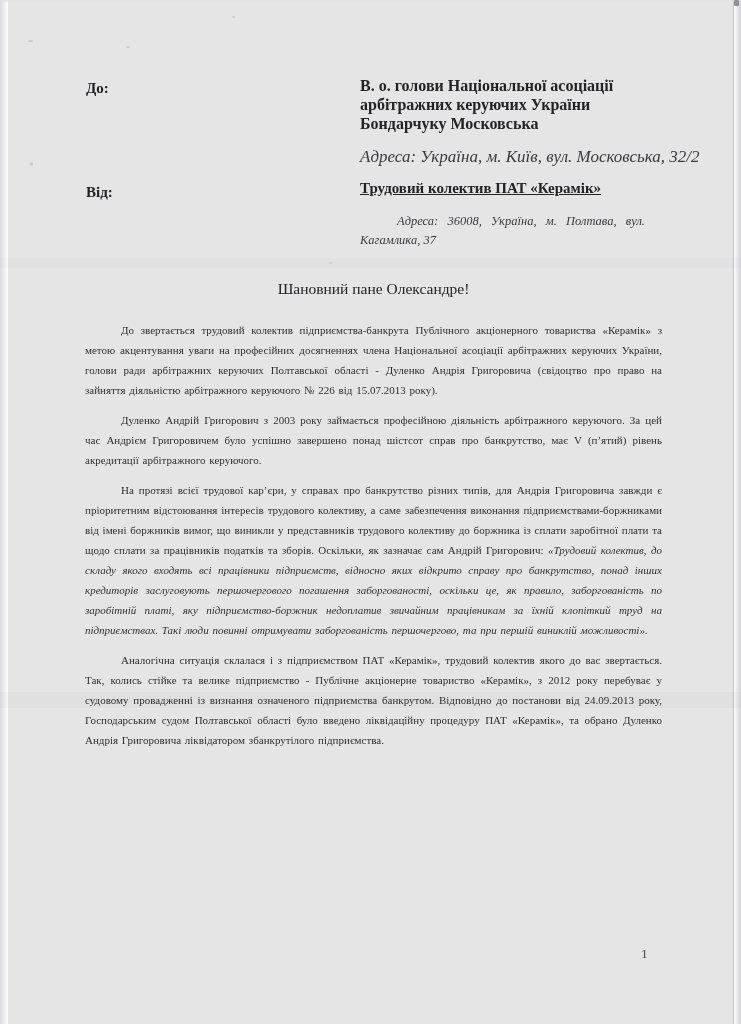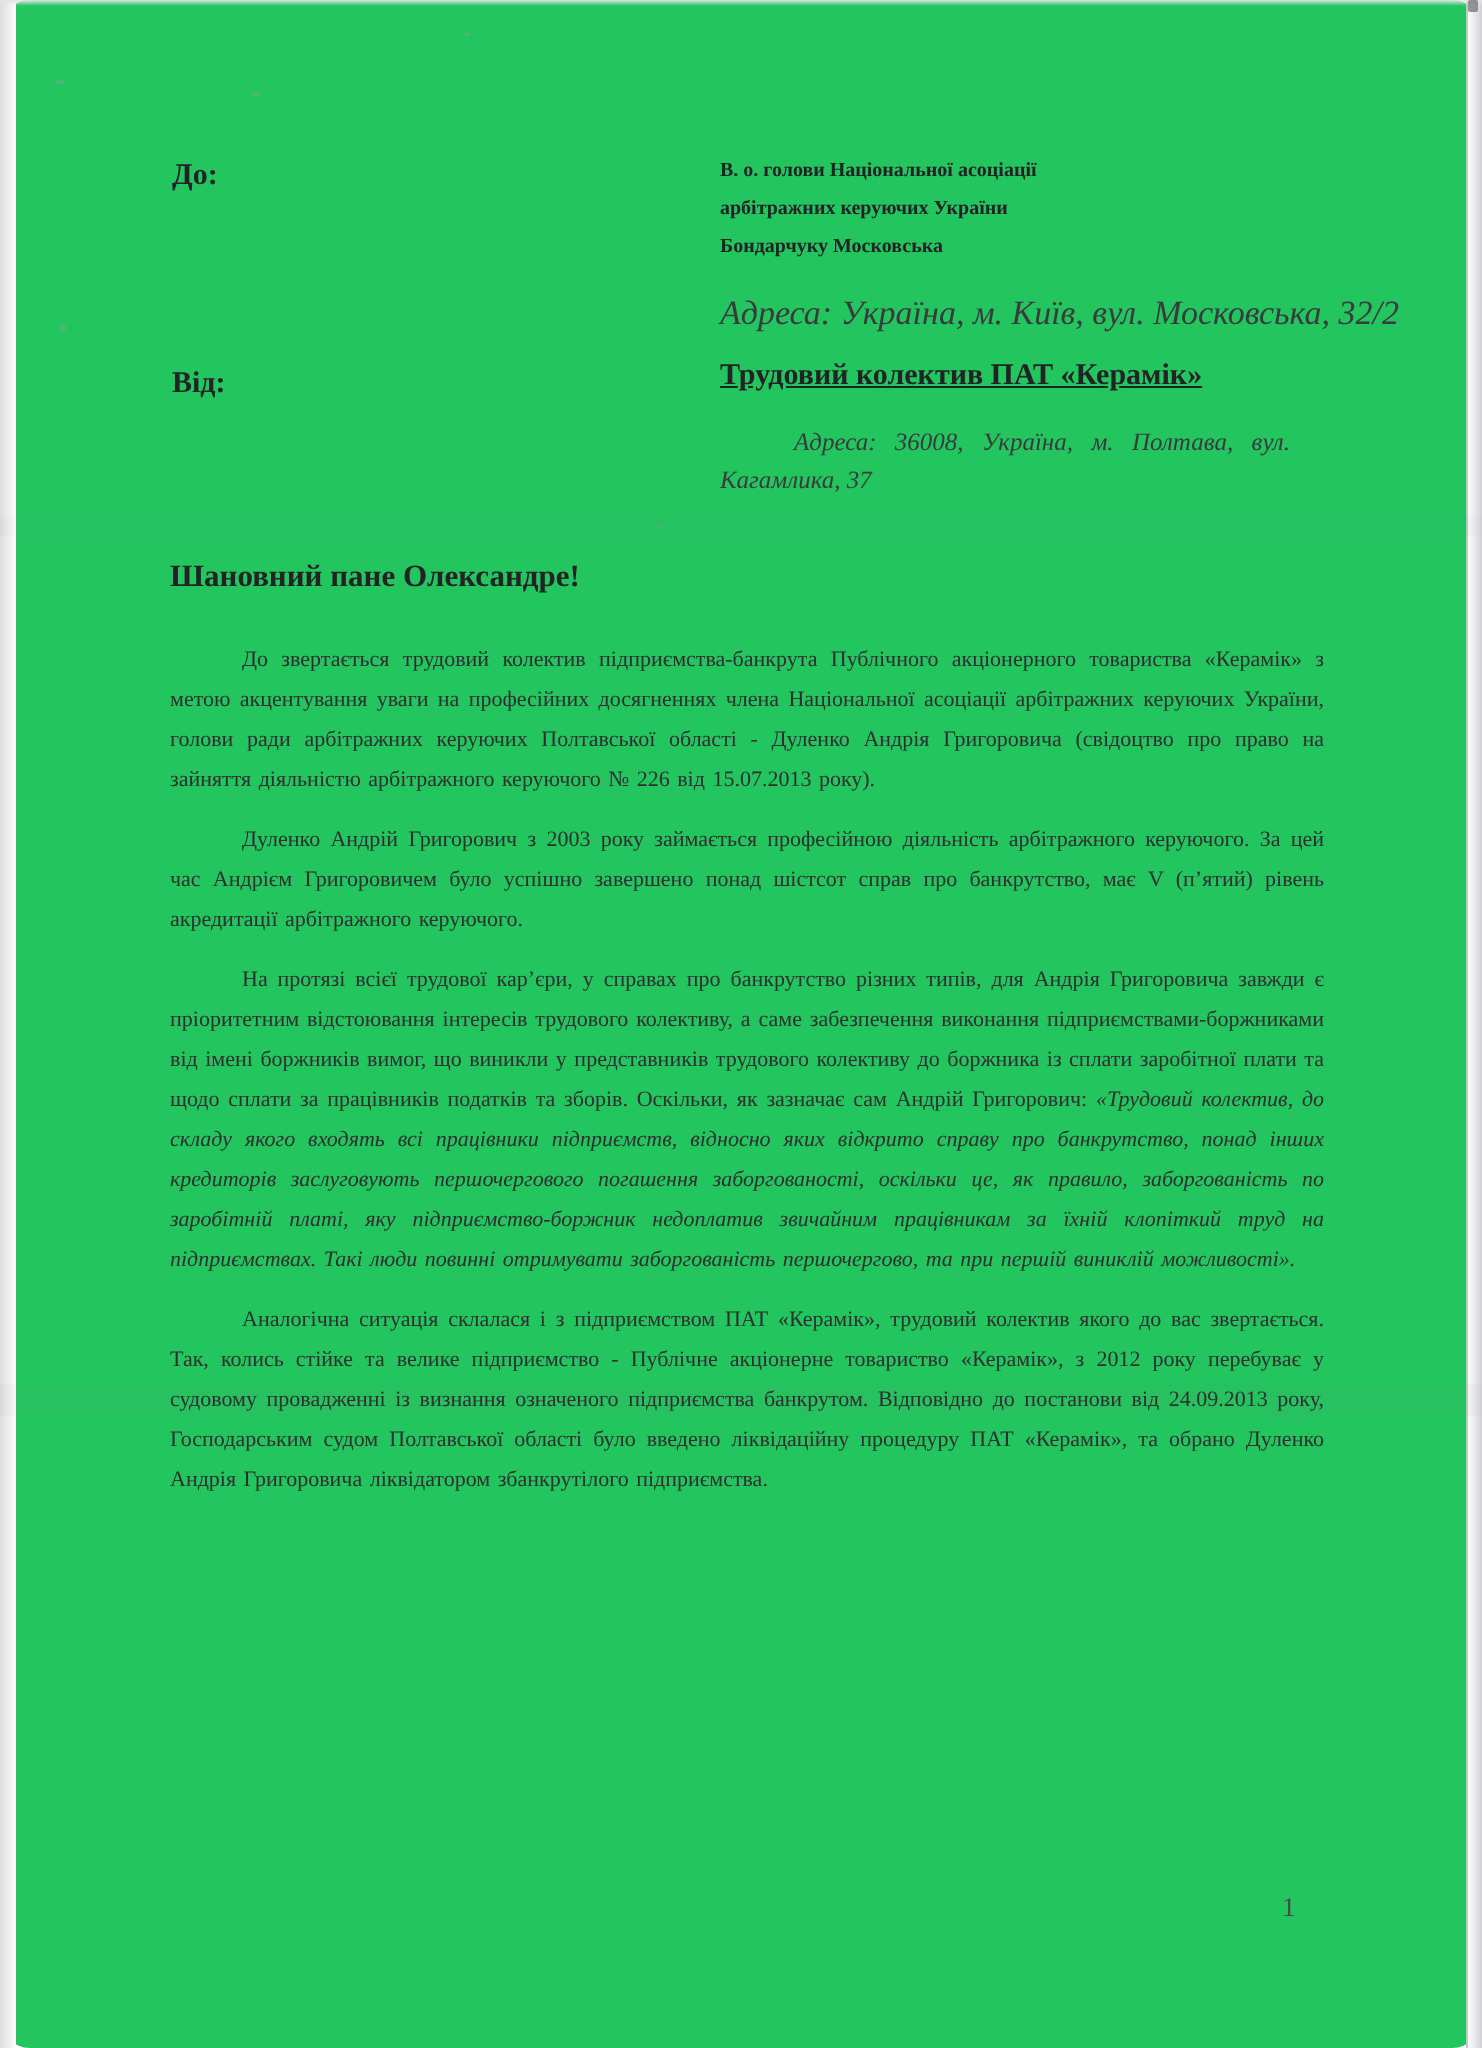--- a/index.html
+++ b/index.html
@@ -8,22 +8,21 @@
     width: 741px;
     height: 1024px;
     background: #ffffff;
     overflow: hidden;
     font-family: "Liberation Serif", serif;
   }
   .scan-root {
     position: relative;
     width: 741px;
     height: 1024px;
-    background: #22c55e;
-    border-radius: 15px;
+    background: #e5e5e5;
   }
   
   .edge-left {
     position: absolute; left: 0; top: 0; bottom: 0; width: 8px;
     background: linear-gradient(to right, #dcdcdf, #f4f4f5 70%, #fdfdfc);
   }
   .edge-right {
     position: absolute; right: 0; top: 0; bottom: 0; width: 7px;
     background: linear-gradient(to left, #d2d2d6, #ececee 60%, #fdfdfc);
     border-left: 1px solid #c4c4c9;
@@ -52,41 +51,41 @@
   .doc { color: #2f2f31; }
   .label {
     position: absolute; left: 86px;
     font-weight: bold; font-size: 15px; color: #232326;
   }
   .to-label   { top: 80px; }
   .from-label { top: 184px; }
 
   .recipient-name {
     position: absolute; left: 360px; top: 76px; width: 300px;
-    font-weight: bold; font-size: 10px; line-height: 19px; color: #232326;
+    font-weight: bold; font-size: 16px; line-height: 19px; color: #232326;
   }
   .recipient-address {
     position: absolute; left: 360px; top: 147px; width: 300px;
     font-style: italic; font-size: 17px; color: #3a3a3e; white-space: nowrap;
   }
   .sender-name {
     position: absolute; left: 360px; top: 180px; width: 300px;
     font-weight: bold; font-size: 15px; color: #232326; text-decoration: underline;
   }
   .sender-address {
     position: absolute; left: 360px; top: 212px; width: 285px;
     font-style: italic; font-size: 12.5px; line-height: 19px; color: #3a3a3e;
   }
   .sender-address .jline { text-align: justify; text-align-last: justify; margin-left: 37px; }
 
   .body-text {
     position: absolute; left: 85px; top: 280px; width: 577px;
   }
   .salutation {
-    font-weight: bold; font-size: 15.5px;
+    text-align: center; font-weight: normal; font-size: 15.5px;
     color: #232326; margin: 0 0 22px 0;
   }
   .para {
     margin: 0 0 10px 0;
     font-size: 11px; line-height: 20px;
     text-align: justify; text-indent: 36px;
     word-spacing: 1px;
   }
   .para .quote { font-style: italic; }
 

